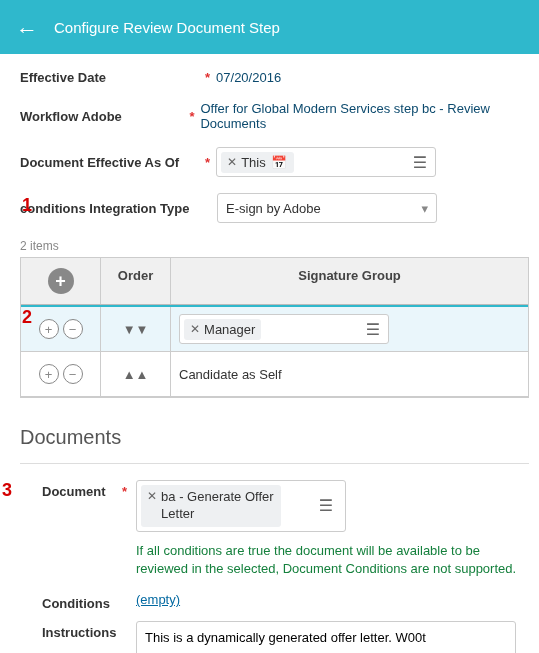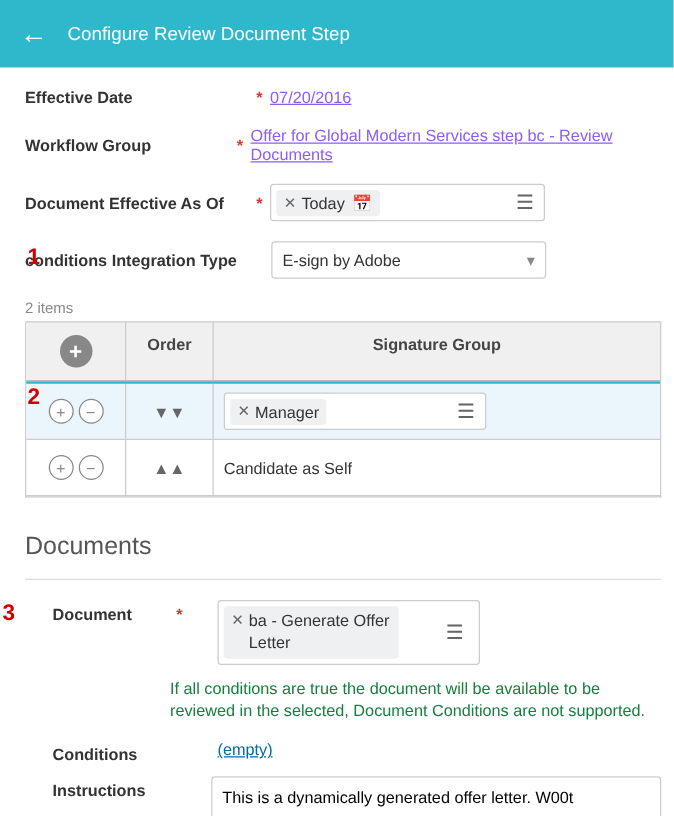--- a/index.html
+++ b/index.html
@@ -4,21 +4,21 @@
 <style>
 * { box-sizing: border-box; margin: 0; padding: 0; }
 body { font-family: Arial, sans-serif; font-size: 13px; color: #333; background: #fff; width: 539px; }
 .header { background: #2fb8cc; color: #fff; padding: 14px 16px; display: flex; align-items: center; gap: 16px; }
 .header h1 { font-size: 15px; font-weight: 400; }
 .back-arrow { font-size: 22px; cursor: pointer; }
 .content { padding: 16px 10px 10px 20px; }
 .form-row { display: flex; align-items: center; margin-bottom: 16px; }
 .form-label { width: 185px; font-size: 13px; color: #333; font-weight: 600; }
 .req { color: #e03030; font-weight: bold; margin-right: 6px; }
-.form-value { font-size: 13px; color: #8b5cf6; text-decoration: underline; }
+.form-value { font-size: 13px; color: #0c4a6e; }
 .pill-input { display: flex; align-items: center; border: 1px solid #ccc; border-radius: 3px; height: 30px; width: 220px; background: #fff; }
 .pill { background: #eef0f2; border-radius: 3px; padding: 3px 6px; margin: 0 4px; display: flex; align-items: center; gap: 4px; font-size: 13px; }
 .pill-x { color: #666; cursor: pointer; font-size: 12px; }
 .cal-icon { color: #2a7ab0; margin-left: 2px; }
 .list-icon { margin-left: auto; margin-right: 8px; color: #666; font-size: 16px; cursor: pointer; }
 .select-box { border: 1px solid #ccc; border-radius: 3px; height: 30px; width: 220px; display: flex; align-items: center; padding: 0 8px; background: #fff; }
 .select-box .chev { margin-left: auto; color: #888; }
 .annot { position: absolute; color: #d40000; font-weight: bold; font-size: 18px; left: 2px; }
 .rel { position: relative; }
 .items-count { color: #888; font-size: 12px; margin: 10px 0 4px 0; }
@@ -31,21 +31,21 @@
 .grid-row { display: flex; border-bottom: 1px solid #ccc; align-items: center; min-height: 44px; }
 .grid-row.active { background: #eaf6fb; border-top: 2px solid #2fb8cc; }
 .grid-row > div { border-right: 1px solid #ccc; height: 44px; display: flex; align-items: center; }
 .grid-row .col-sig { padding: 0 8px; border-right: none; }
 .circle-btn { width: 20px; height: 20px; border: 1.5px solid #888; border-radius: 50%; display: inline-flex; align-items: center; justify-content: center; font-size: 13px; color: #888; margin: 0 2px; cursor: pointer; background: #fff; }
 .add-main { width: 26px; height: 26px; background: #888; color: #fff; border: none; font-size: 18px; }
 .order-icons { color: #666; font-size: 13px; cursor: pointer; }
 .sig-input { display: flex; align-items: center; border: 1px solid #ccc; border-radius: 3px; height: 30px; width: 210px; background: #fff; }
 .section-title { font-size: 20px; color: #555; margin: 28px 0 14px 0; font-weight: 400; }
 .doc-box { border-top: 1px solid #ddd; padding: 16px 0 0 22px; }
-.doc-row { display: flex; margin-bottom: 10px; gap: 19px; }
+.doc-row { display: flex; margin-bottom: 10px; }
 .doc-label { width: 80px; font-weight: 600; font-size: 13px; padding-top: 4px; }
 .doc-req { width: 14px; color: #e03030; font-weight: bold; padding-top: 4px; }
 .doc-pill { background: #eef0f2; border-radius: 3px; padding: 4px 6px; display: flex; align-items: flex-start; gap: 4px; font-size: 13px; max-width: 140px; line-height: 1.3; }
 .doc-input-wrap { display: flex; align-items: flex-start; border: 1px solid #ccc; border-radius: 3px; width: 210px; padding: 4px; background: #fff; min-height: 40px; }
 .doc-help { font-size: 13px; color: #15803d; margin: 8px 0 14px 94px; line-height: 1.4; }
 .empty-val { color: #0369a1; font-size: 13px; text-decoration: underline; }
 .textarea { border: 1px solid #ccc; border-radius: 3px; width: 380px; min-height: 50px; padding: 8px; font-size: 13px; font-family: inherit; resize: none; }
 </style>
 </head>
 <body>
@@ -57,32 +57,32 @@
 
 <div class="content">
 
   <div class="form-row">
     <div class="form-label">Effective Date</div>
     <span class="req">*</span>
     <div class="form-value">07/20/2016</div>
   </div>
 
   <div class="form-row">
-    <div class="form-label">Workflow Group</div>
+    <div class="form-label">Workflow Adobe</div>
     <span class="req">*</span>
     <div class="form-value">Offer for Global Modern Services step bc - Review Documents</div>
   </div>
 
   <div class="form-row">
     <div class="form-label">Document Effective As Of</div>
     <span class="req">*</span>
     <div class="pill-input">
       <span class="pill">
         <span class="pill-x">✕</span>
-        <span>Today</span>
+        <span>This</span>
         <span class="cal-icon">📅</span>
       </span>
       <span class="list-icon">☰</span>
     </div>
   </div>
 
   <div class="form-row rel">
     <span class="annot" style="top:2px">1</span>
     <div class="form-label">conditions Integration Type</div>
     <div style="width:12px"></div>

